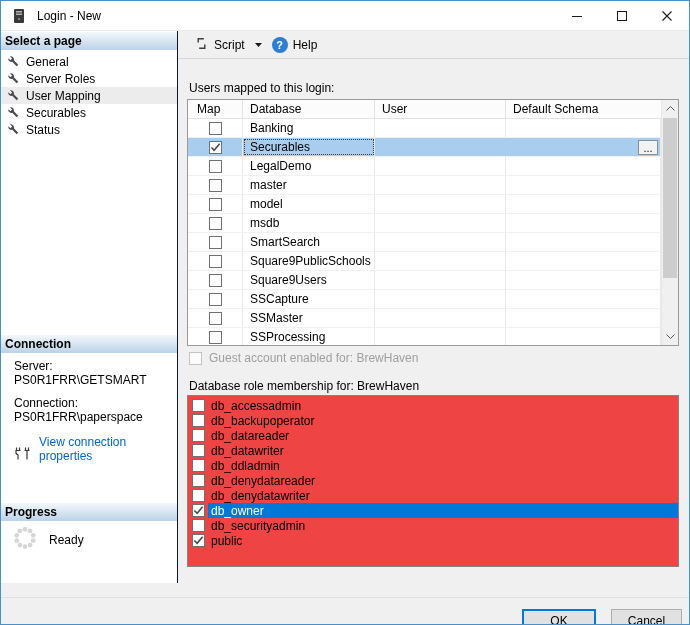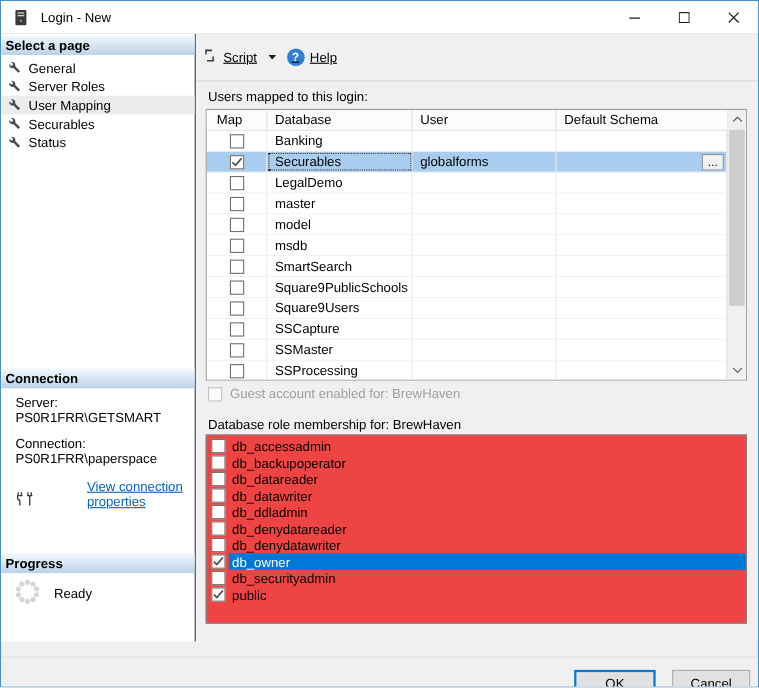--- a/index.html
+++ b/index.html
@@ -24,28 +24,28 @@
     background:linear-gradient(var(--header-gradient-top,#f3f8fc), var(--header-gradient-bottom,#bcd2e8)); }
   .sh-select { position:absolute; top:1px; left:0; right:0; }
   .page-list { position:absolute; top:22px; left:0; right:0; }
   .page-item { height:17px; display:flex; align-items:center; padding-left:7px; gap:7px; }
   .page-item.selected { background:#ececec; }
   .wrench { width:11px; height:11px; display:flex; }
   .sh-conn { position:absolute; top:304px; left:0; right:0; }
   .conn-body { position:absolute; top:328px; left:13px; right:4px; line-height:14px; }
   .conn-pair { margin-bottom:9px; }
   .link-row { margin-top:11px; display:flex; align-items:flex-end; gap:7px; }
-  .link { color:var(--link,#0563c1); text-decoration:underline; cursor:pointer;margin-left:40px; }
+  .link { color:var(--link,#0563c1); cursor:pointer; }
   .sh-prog { position:absolute; top:472px; left:0; right:0; }
   .prog-body { position:absolute; top:494px; left:11px; display:flex; align-items:center; gap:11px; }
 
   
   .main { position:absolute; left:177px; top:30px; right:0; height:552px; background:#f0f0f0; }
-  .toolbar { position:absolute; top:0; left:0; right:0; height:43px;
-    border-bottom:1px solid #d7d7d7; display:flex; align-items:center; padding-left:0;text-decoration:underline; }
+  .toolbar { position:absolute; top:0; left:0; right:0; height:28px;
+    border-bottom:1px solid #d7d7d7; display:flex; align-items:center; padding-left:11px; }
   .tool-btn { display:flex; align-items:center; gap:5px; padding:3px 5px; }
   .help-badge { width:16px; height:16px; border-radius:50%; background:var(--help-icon,#2e7fd4);
     color:#fff; font-weight:bold; font-size:11px; display:flex; align-items:center; justify-content:center; }
 
   .users-label { position:absolute; left:11px; top:50px; }
 
   .users-table { position:absolute; left:9px; top:68px; width:492px; height:247px;
     background:#fff; border:1px solid #9a9a9a; }
   .tbl-header { display:flex; height:19px; background:#fcfcfc; border-bottom:1px solid #e3e3e3; }
   .hcell { border-right:1px solid #e3e3e3; display:flex; align-items:center; padding-left:7px; }
@@ -259,21 +259,20 @@
           </div>
           <div class="trow selected">
             <div class="cell map-cell c-map">
               <span class="cbx">
                 <svg width="11" height="11" viewBox="0 0 12 12">
                   <polyline points="1.5,6 4.5,9 10.5,2" fill="none" stroke="#494949" stroke-width="1.7"></polyline>
                 </svg>
               </span>
             </div>
             <div class="cell c-db focus-cell">Securables</div>
-            <div class="cell c-user">globalforms</div>
             <div class="cell c-schema"></div>
             <button class="ellipsis-btn">...</button>
           </div>
           <div class="trow">
             <div class="cell map-cell c-map">
               <span class="cbx"></span>
             </div>
             <div class="cell c-db">LegalDemo</div>
             <div class="cell c-user"></div>
             <div class="cell c-schema"></div>

